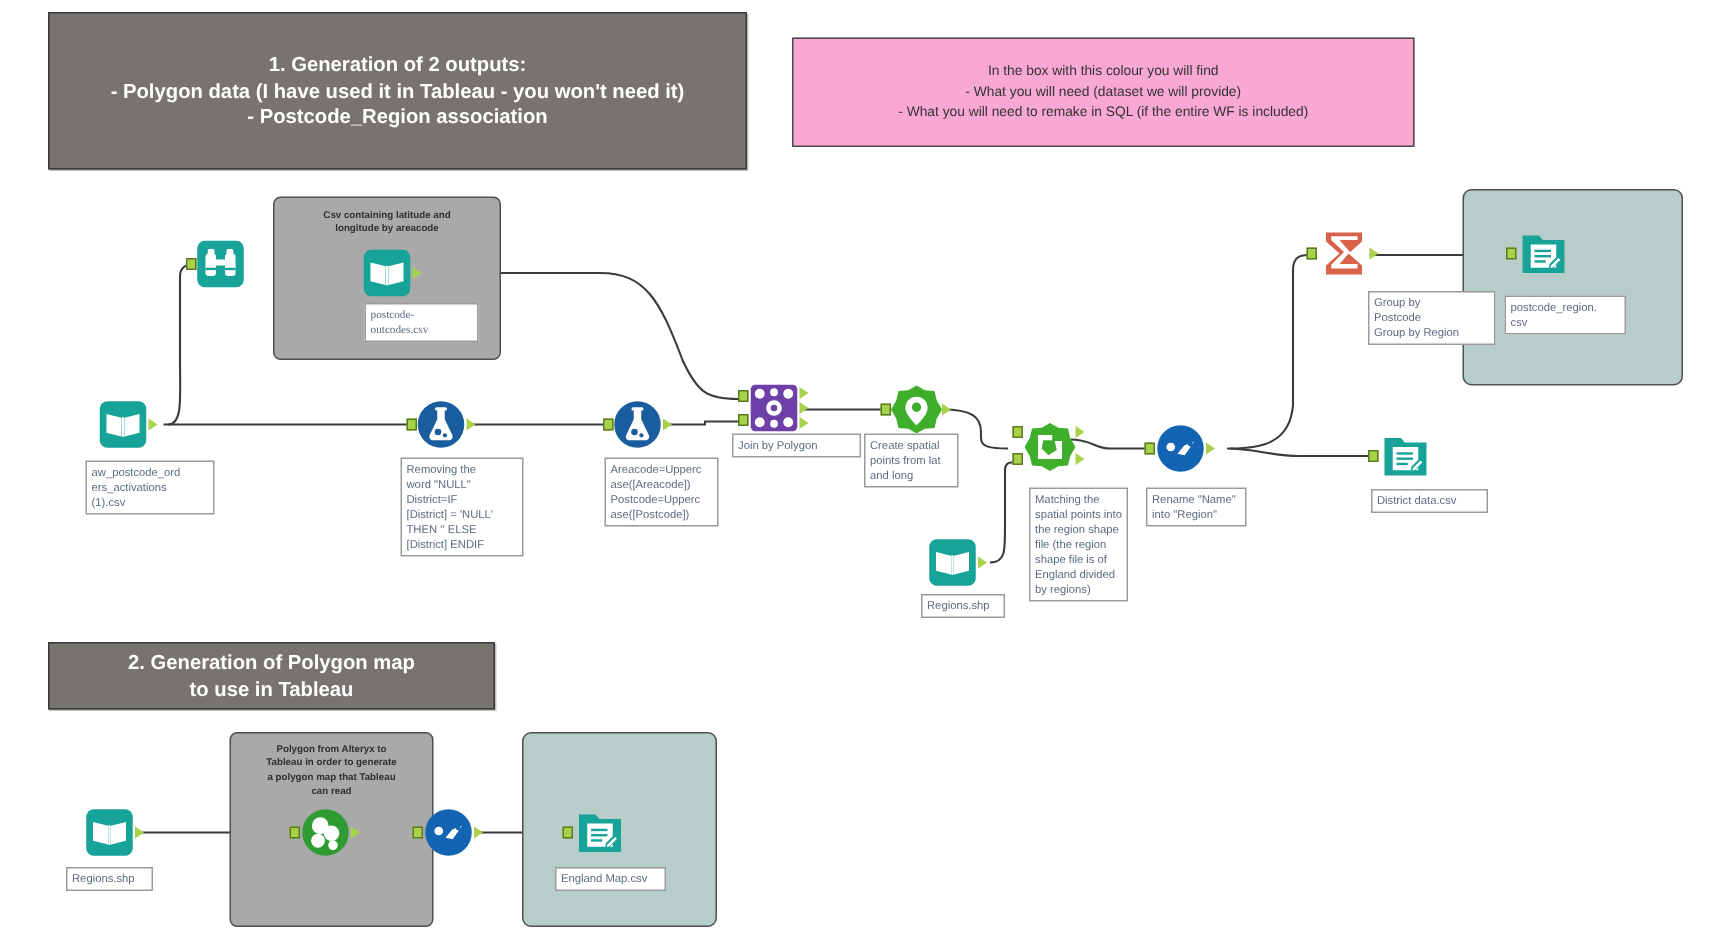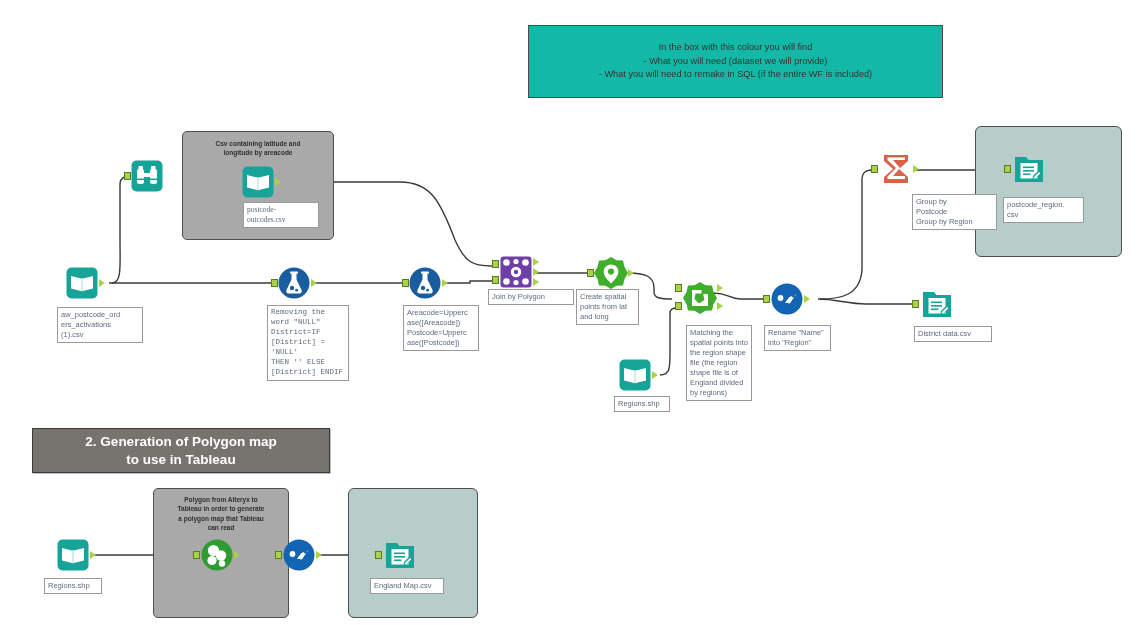--- a/index.html
+++ b/index.html
@@ -26,21 +26,21 @@
     text-align: center;
     display: flex;
     align-items: center;
     justify-content: center;
     line-height: 1.32;
     box-shadow: 1px 1px 0 rgba(0,0,0,.25);
     white-space: pre-line;
   }
   .teal-note {
     position: absolute;
-    background: #14b8a6;
+    background: #f9a8d4;
     border: 1px solid #4a4a4a;
     color: #333;
     text-align: center;
     display: flex;
     align-items: center;
     justify-content: center;
     line-height: 1.45;
     white-space: pre-line;
   }
   .gray-container {
@@ -137,20 +137,25 @@
 
     <path d="M 820,299 C 840,299 860,296 862,270 L 862,180 C 862,172 866,170 872,170"></path>
 
     <path d="M 913,170 L 1003,170"></path>
 
     <path d="M 95,555 L 193,555"></path>
     <path d="M 238,555 L 275,555"></path>
     <path d="M 320,555 L 375,555"></path>
   </svg>
 
+  <div class="gray-header" style="left:32px; top:8px; width:466px; height:105px; font-size:13.5px; padding:4px 10px;">
+    <span>1. Generation of 2 outputs:
+- Polygon data (I have used it in Tableau - you won't need it)
+- Postcode_Region association</span>
+  </div>
 
   <div class="teal-note" style="left:528px; top:25px; width:415px; height:73px; font-size:9.2px; padding:3px 6px;">
     <span>In the box with this colour you will find
 - What you will need (dataset we will provide)
 - What you will need to remake in SQL (if the entire WF is included)</span>
   </div>
 
   <div class="gray-container" style="left:182px; top:131px; width:152px; height:109px;">
     <div class="container-caption" style="top:7px;">Csv containing latitude and
 longitude by areacode</div>
@@ -215,21 +220,21 @@
     <svg class="glyph" viewBox="0 0 34 34">
       <circle cx="17" cy="17" r="15.5" fill="#1a5d9e"></circle>
       <path d="M14.5 7 L19.5 7 L19.5 13.5 L24.5 24 C25.3 25.8 24.2 27.5 22.3 27.5 L11.7 27.5 C9.8 27.5 8.7 25.8 9.5 24 L14.5 13.5 Z" fill="#fff"></path>
       <circle cx="15" cy="22" r="2.2" fill="#1a5d9e"></circle>
       <circle cx="19.6" cy="24.2" r="1.4" fill="#1a5d9e"></circle>
       <rect x="13" y="5.5" width="8" height="2.2" rx="1" fill="#fff"></rect>
     </svg>
     <div class="anchor" style="left:-6px; top:13px;"></div>
     <div class="anchor out" style="left:34px; top:13px;"></div>
   </div>
-  <div class="node-label" style="left:267px; top:305px; width:82px;font-family:Liberation Mono, monospace;">Removing the
+  <div class="node-label" style="left:267px; top:305px; width:82px;">Removing the
 word "NULL"
 District=IF
 [District] = 'NULL'
 THEN '' ELSE
 [District] ENDIF</div>
 
   <div class="tool" style="left:408px; top:266px;">
     <svg class="glyph" viewBox="0 0 34 34">
       <circle cx="17" cy="17" r="15.5" fill="#1a5d9e"></circle>
       <path d="M14.5 7 L19.5 7 L19.5 13.5 L24.5 24 C25.3 25.8 24.2 27.5 22.3 27.5 L11.7 27.5 C9.8 27.5 8.7 25.8 9.5 24 L14.5 13.5 Z" fill="#fff"></path>

